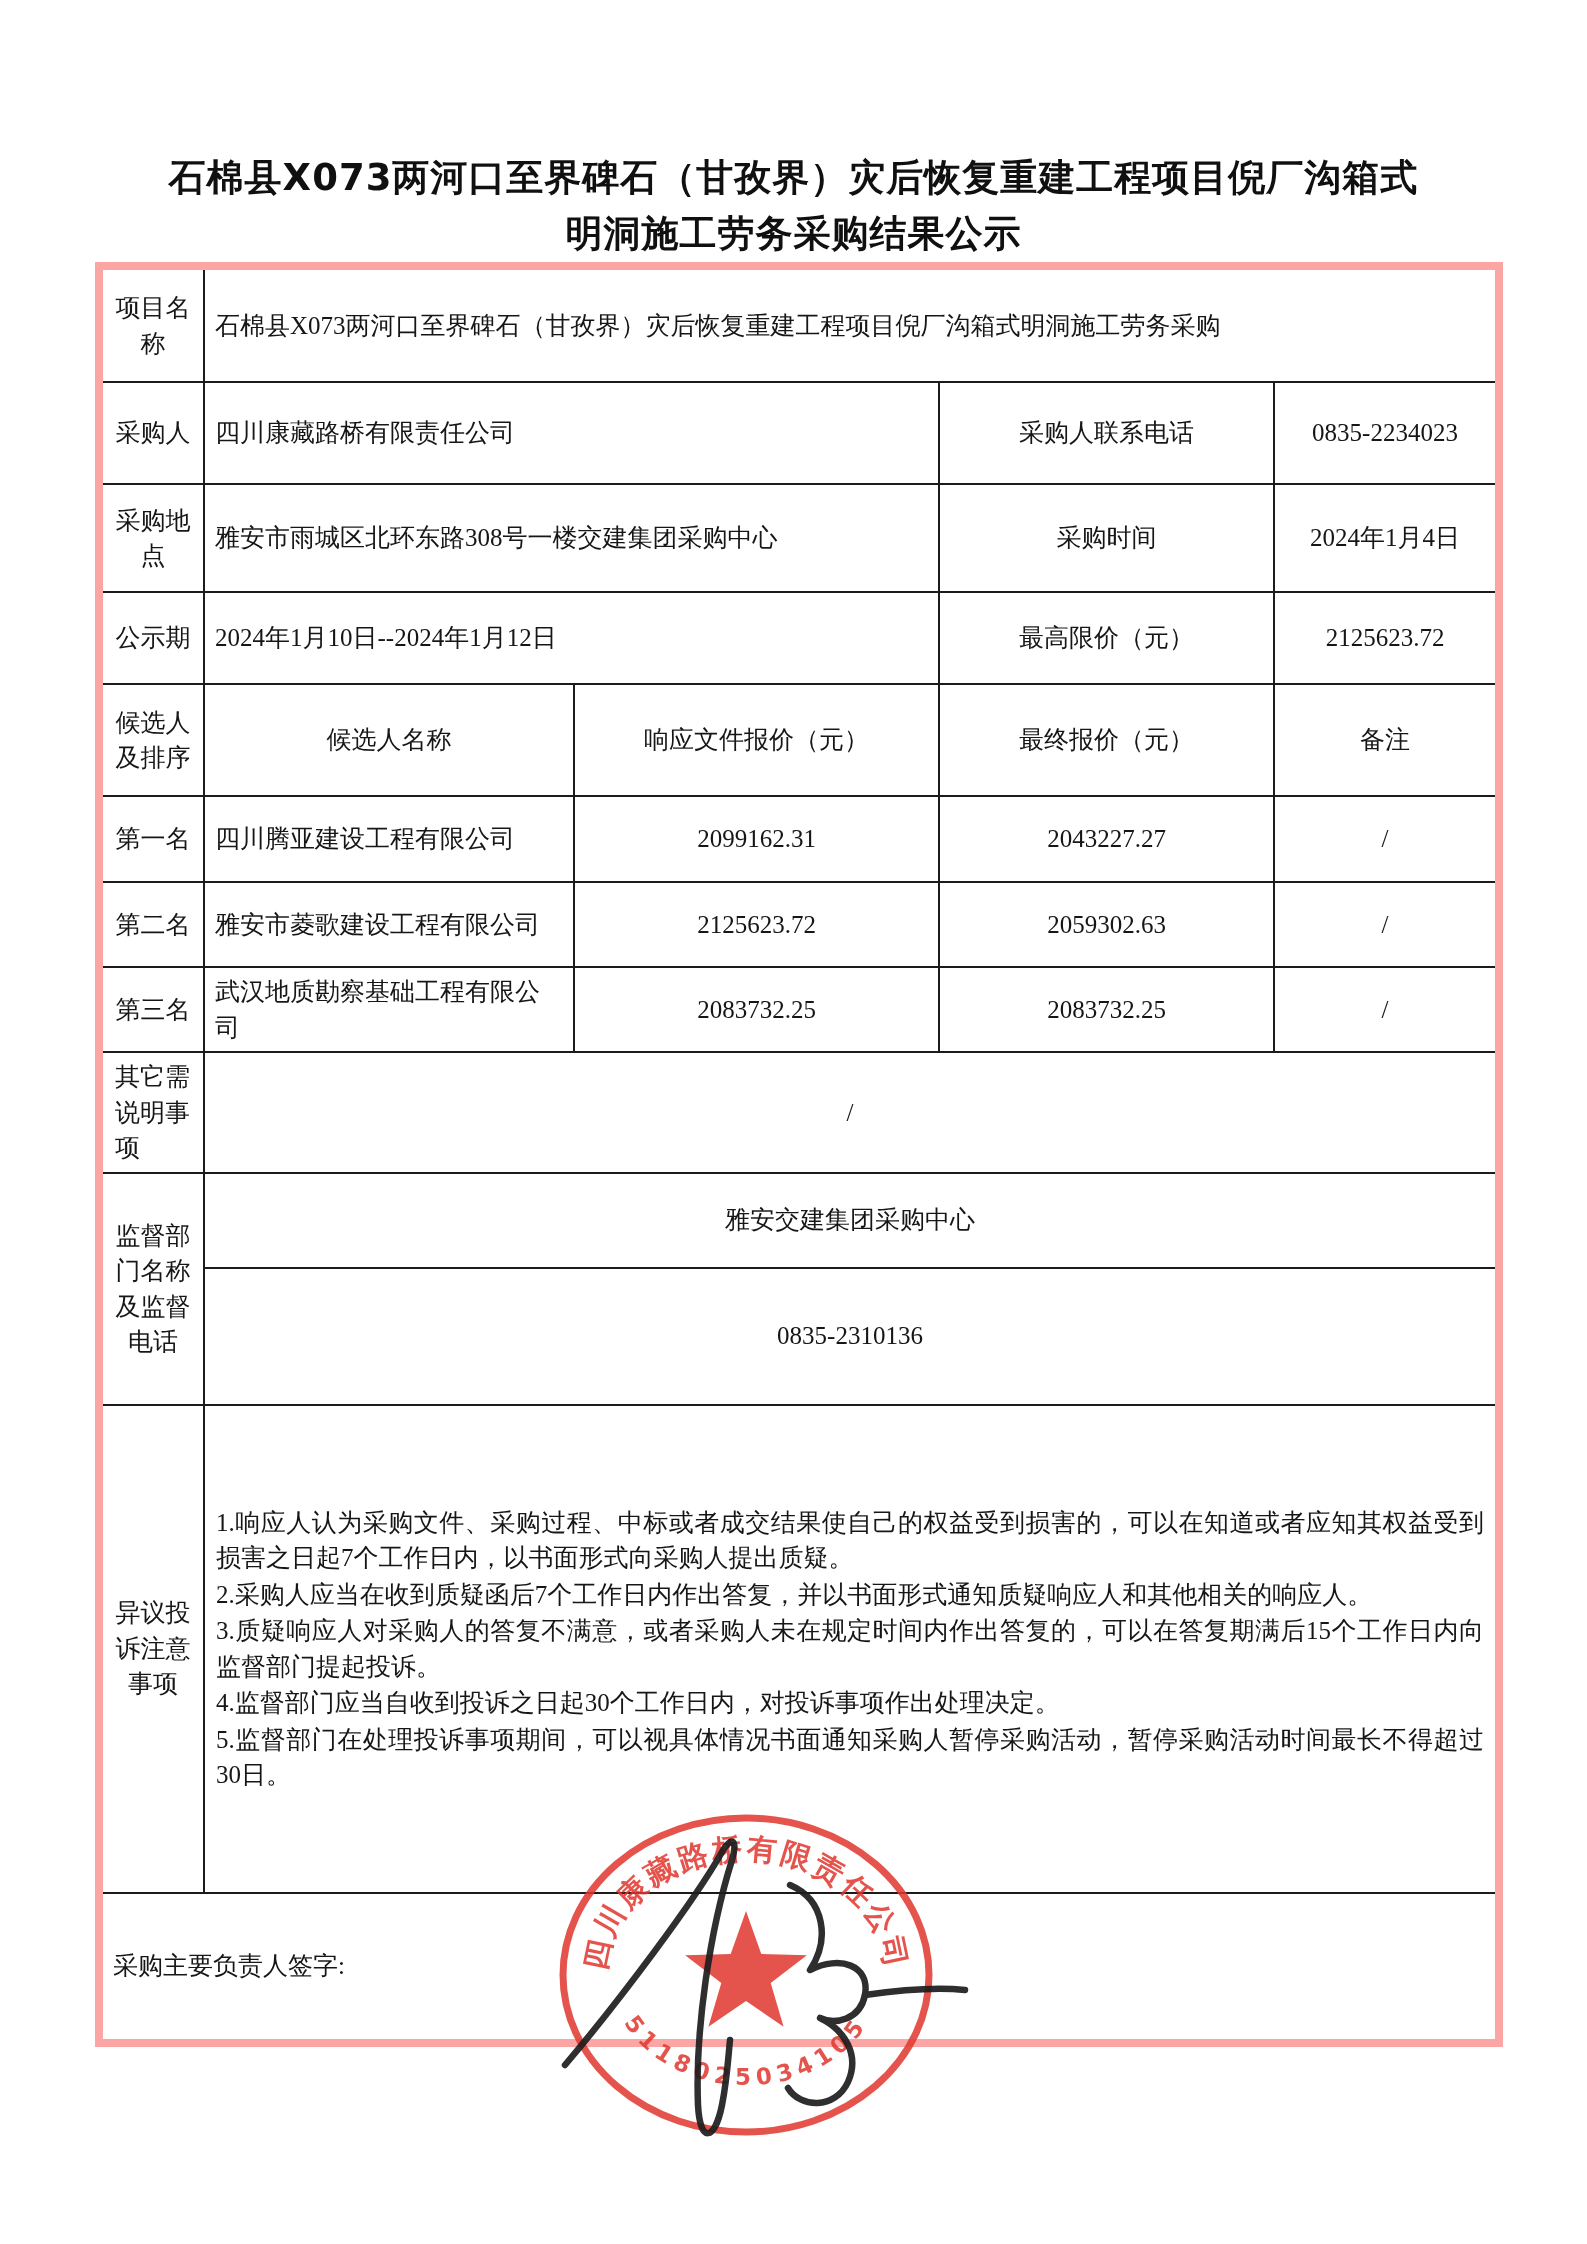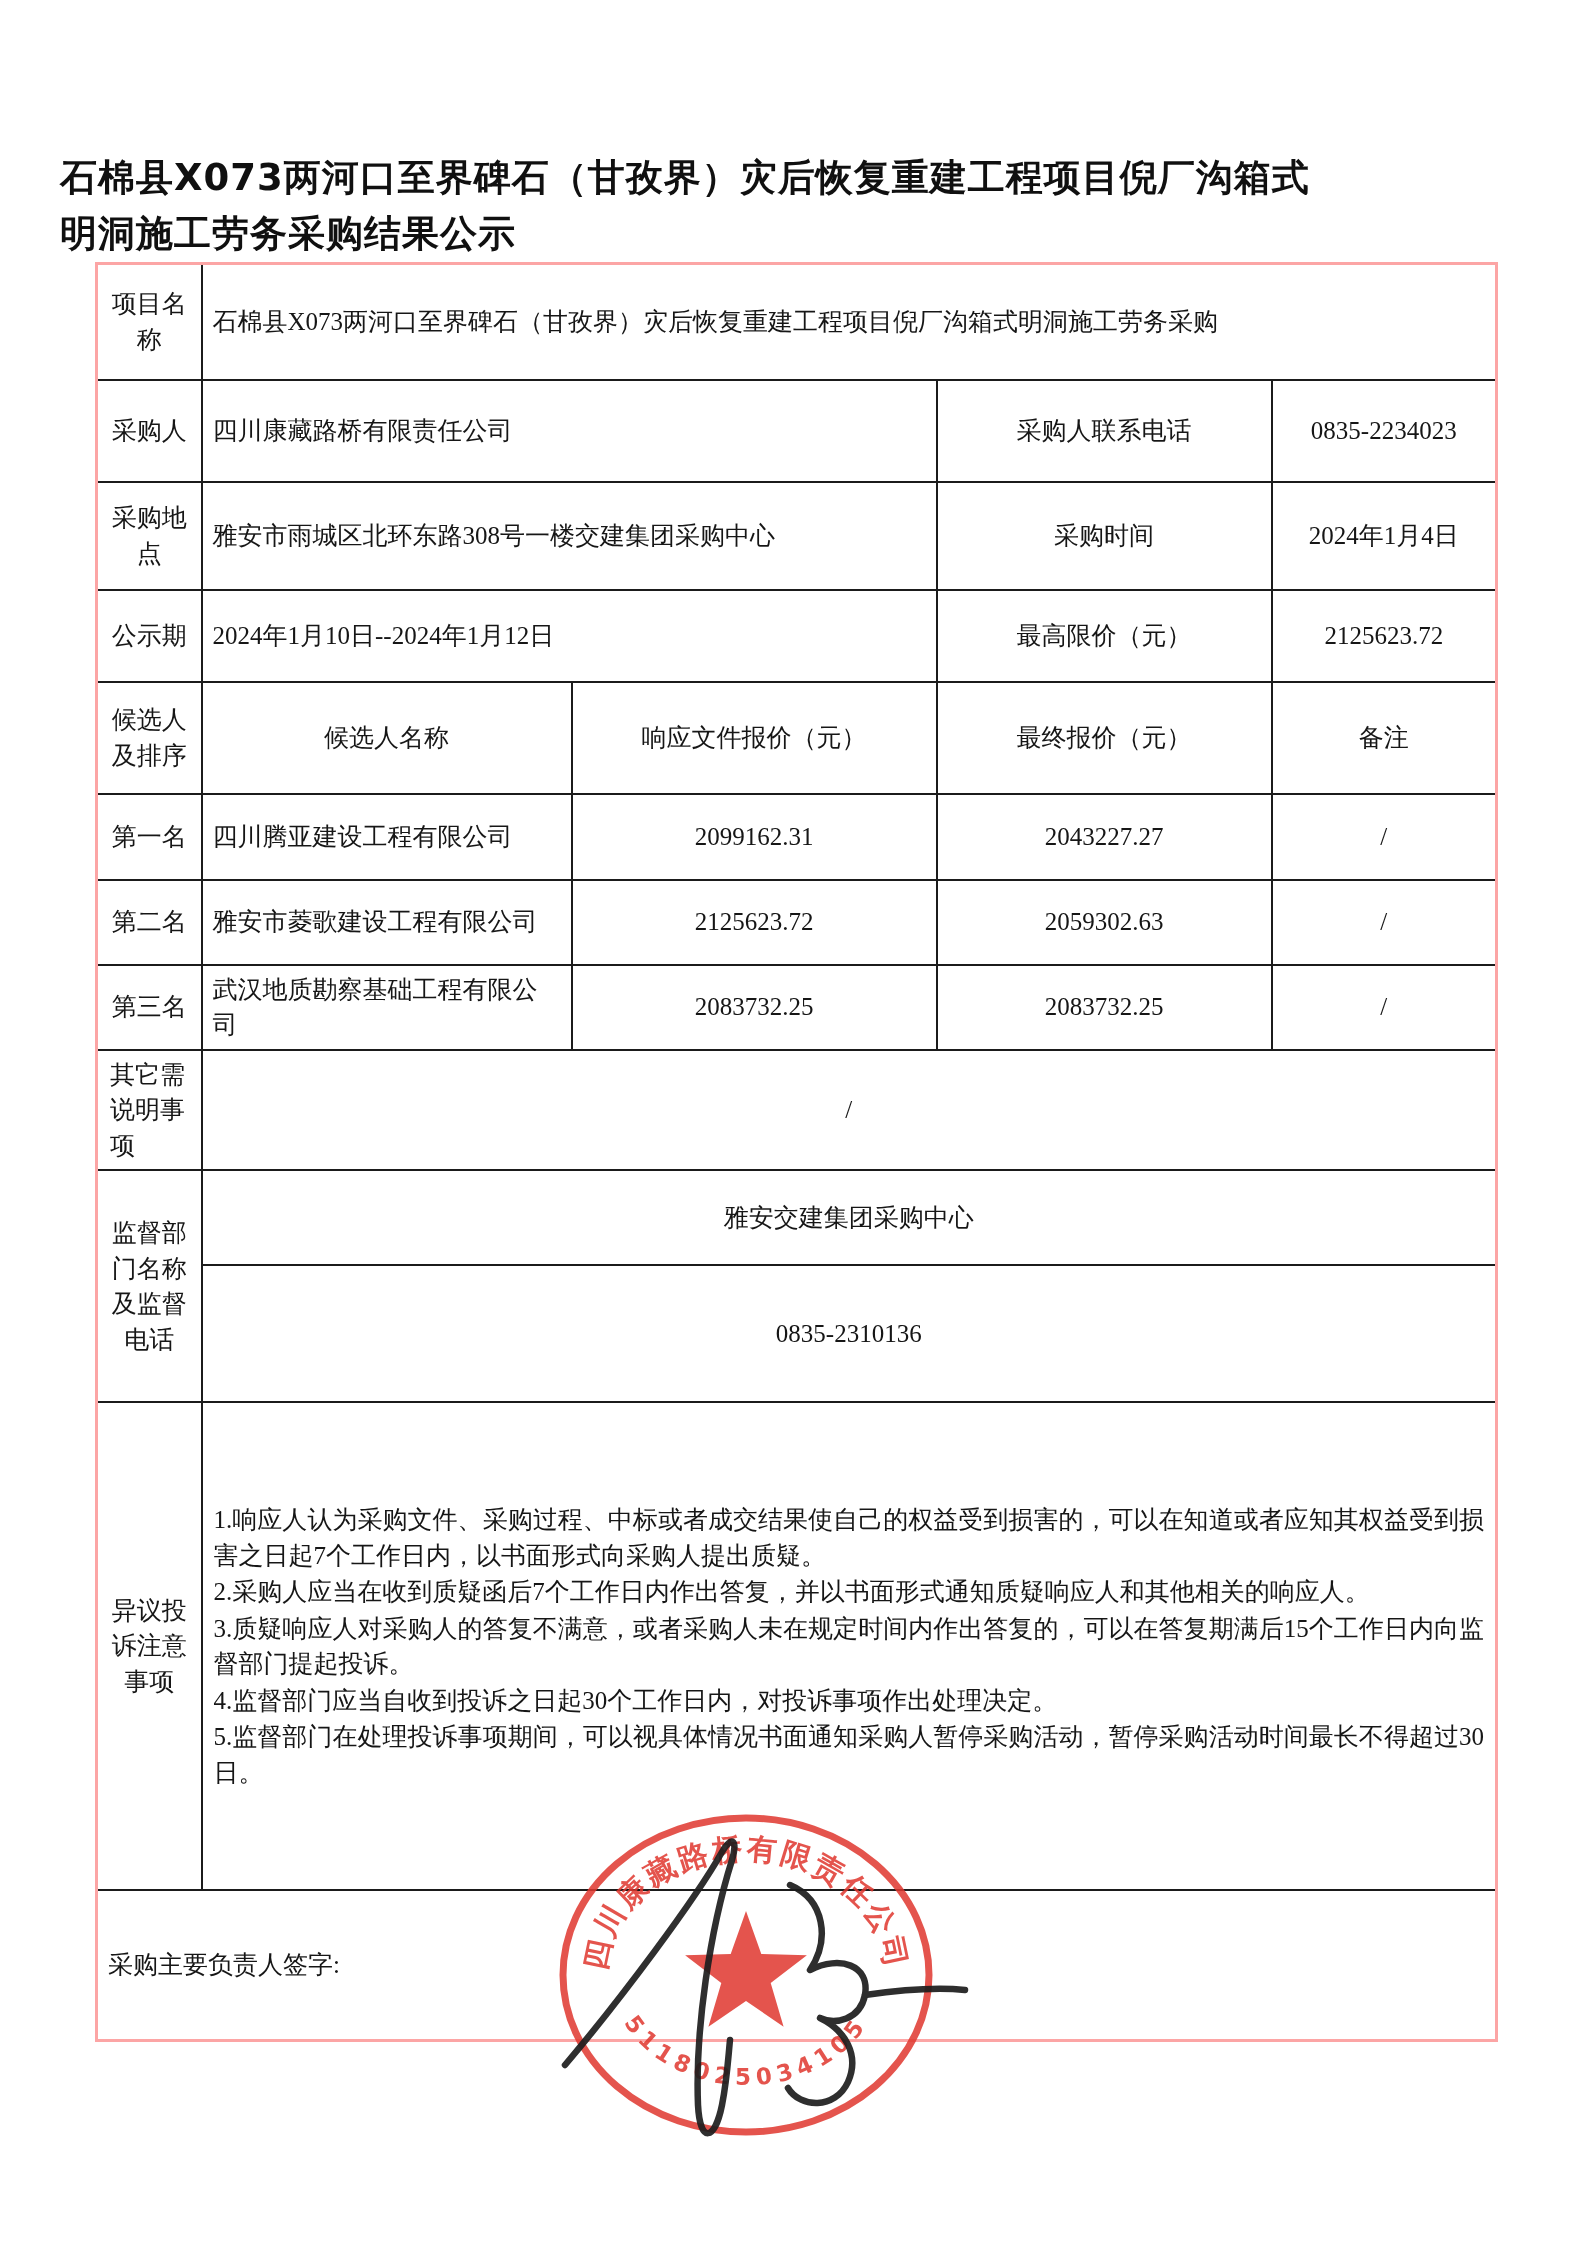--- a/index.html
+++ b/index.html
@@ -8,35 +8,36 @@
     width:1587px;height:2244px;
     background:#ffffff;
     font-family:"Liberation Serif","DejaVu Sans",serif;
     color:#161616;
     margin:0 auto;
     overflow:hidden;
   }
   .doc-title{
     position:absolute;
     top:150px;left:60px;right:60px;
+    text-align:center;
     font-family:"DejaVu Sans","Liberation Sans",sans-serif;
     font-weight:bold;
     font-size:37px;
     line-height:1.5;
     color:#101010;
     letter-spacing:1px;
   }
   table.doc-table{
     position:absolute;
     left:95px;top:262px;
     width:1400px;
     border-collapse:collapse;
     table-layout:fixed;
     font-size:25px;
-    border:3px solid #fca5a5;
+    border:8px solid #fca5a5;
   }
   .doc-table td{
     border:2.5px solid #1b1b1b;
     padding:6px 10px;
     line-height:1.42;
     vertical-align:middle;
     overflow:hidden;
   }
   .lab{ text-align:center; padding:6px 3px; }
   .cen{ text-align:center; }

